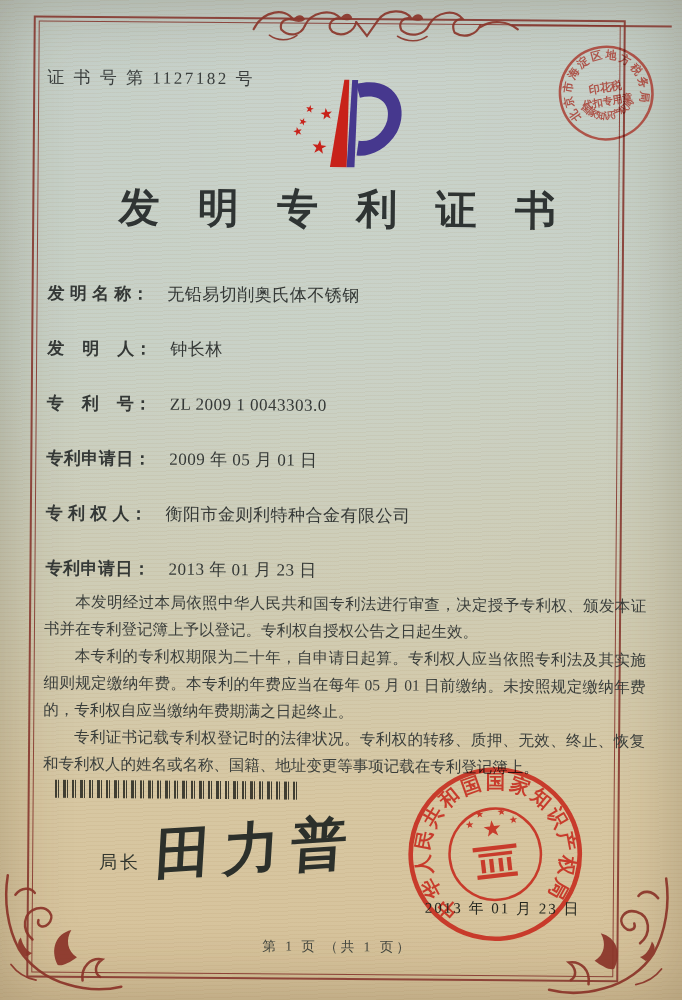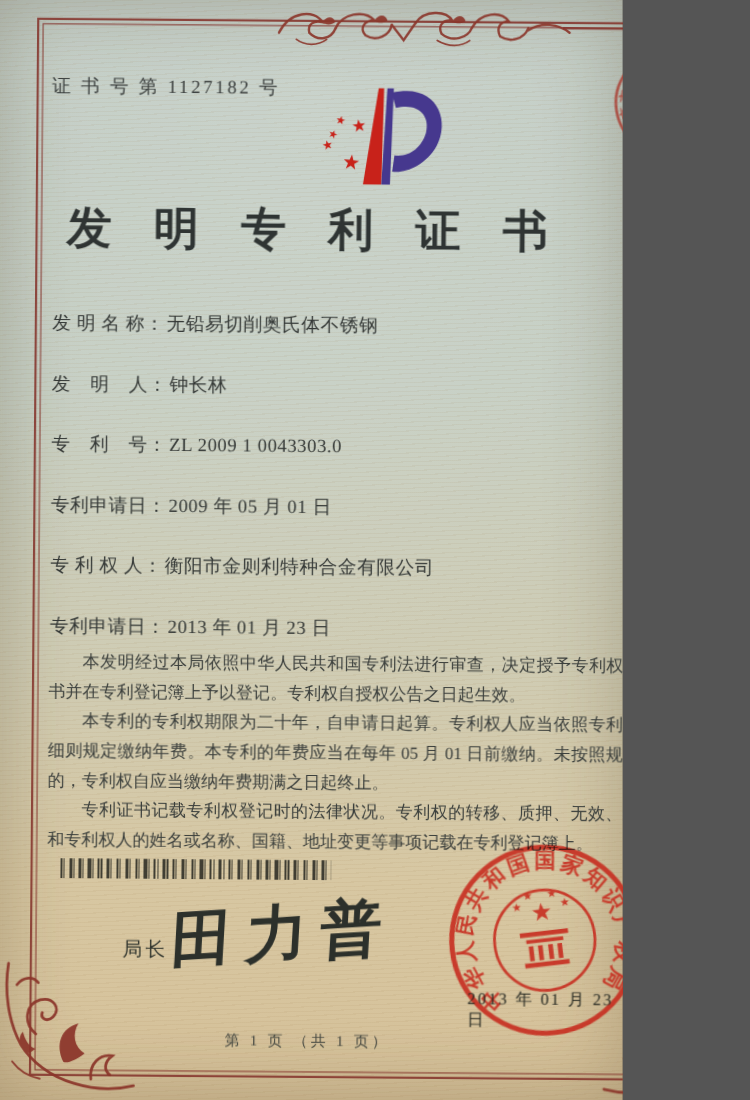--- a/index.html
+++ b/index.html
@@ -1,41 +1,41 @@
 <!DOCTYPE html>
 <html><head>
 <meta charset="utf-8">
 <style>
   html,body{margin:0;padding:0;background:#555;}
   .photo{
-    position:relative;width:566px;height:1000px;overflow:hidden;
+    position:relative;width:682px;height:1000px;overflow:hidden;
     background:
       radial-gradient(120% 90% at 50% 10%, rgba(255,255,255,0.10), rgba(0,0,0,0) 60%),
       linear-gradient(180deg,#c2cdc6 0%,#c6cfc4 35%,#cfccb4 60%,#d7c7a2 80%,#d6c199 100%);
     font-family:"Liberation Serif", serif;
     box-shadow:inset 0 0 70px rgba(70,55,30,.28);
   }
   .texture{position:absolute;inset:0;pointer-events:none;
     background:repeating-linear-gradient(178deg, rgba(150,112,60,.07) 0 1px, rgba(0,0,0,0) 1px 4px);}
   .sheet{position:absolute;inset:0;transform:rotate(.45deg);transform-origin:50% 50%;}
   .abs{position:absolute;}
   .frame{left:30px;top:18px;width:588px;height:958px;border:2.5px solid #84342c;opacity:.88;}
   .frame-inner{position:absolute;inset:3px;border:1.4px solid #84342c;}
   .certno{left:44px;top:68px;font-size:17px;letter-spacing:2.5px;color:#3a3e3d;}
   .title{left:0;top:182px;width:100%;text-align:center;font-size:41px;letter-spacing:12px;
     color:#2f3433;font-weight:600;font-family:"DejaVu Serif","Liberation Serif",serif;}
   .fields{left:46px;top:284px;width:580px;color:#343836;}
   .field-row{height:55px;font-size:17px;letter-spacing:.5px;}
-  .field-row .lab{margin-right:2px;}
+  .field-row .lab{margin-right:18px;font-weight:bold;}
   .paras{left:45px;top:590px;width:602px;color:#3a3e3b;font-size:15.5px;line-height:27px;text-align:justify;}
   .paras p{margin:0;text-indent:2em;}
   .barcode{left:57px;top:782px;width:246px;height:18px;
     background:repeating-linear-gradient(90deg,#26261f 0 2px,rgba(0,0,0,0) 2px 3px,#26261f 3px 4px,rgba(0,0,0,0) 4px 8px,#26261f 8px 11px,rgba(0,0,0,0) 11px 12px,#26261f 12px 13px,rgba(0,0,0,0) 13px 17px);
     opacity:.85;}
-  .signer-title{left:114px;top:852px;font-size:18px;letter-spacing:3px;color:#33372f;}
+  .signer-title{left:102px;top:852px;font-size:18px;letter-spacing:3px;color:#33372f;}
   .signature{left:158px;top:812px;font-size:56px;font-weight:700;color:#2c302b;
     letter-spacing:12px;transform:rotate(-4deg) skewX(-7deg);font-family:"DejaVu Serif",serif;}
   .seal{left:405px;top:760px;width:186px;height:186px;opacity:.88;mix-blend-mode:multiply;transform:rotate(-7deg);}
   .seal-date{left:428px;top:898px;font-size:15px;letter-spacing:2px;color:#23261f;}
   .footer{left:0;top:938px;width:100%;text-align:center;font-size:13.5px;letter-spacing:3px;color:#43463f;}
   .logo{left:253px;top:70px;width:182px;height:108px;}
   .taxstamp{left:550px;top:38px;width:106px;height:106px;opacity:.82;mix-blend-mode:multiply;transform:rotate(-10deg);}
   .flourish-top{left:246px;top:0px;width:276px;height:46px;opacity:.9;}
   .topline{left:508px;top:23px;width:160px;height:2.4px;background:#84342c;opacity:.85;}
   .flourish-bl{left:2px;top:874px;width:128px;height:126px;opacity:.92;}

